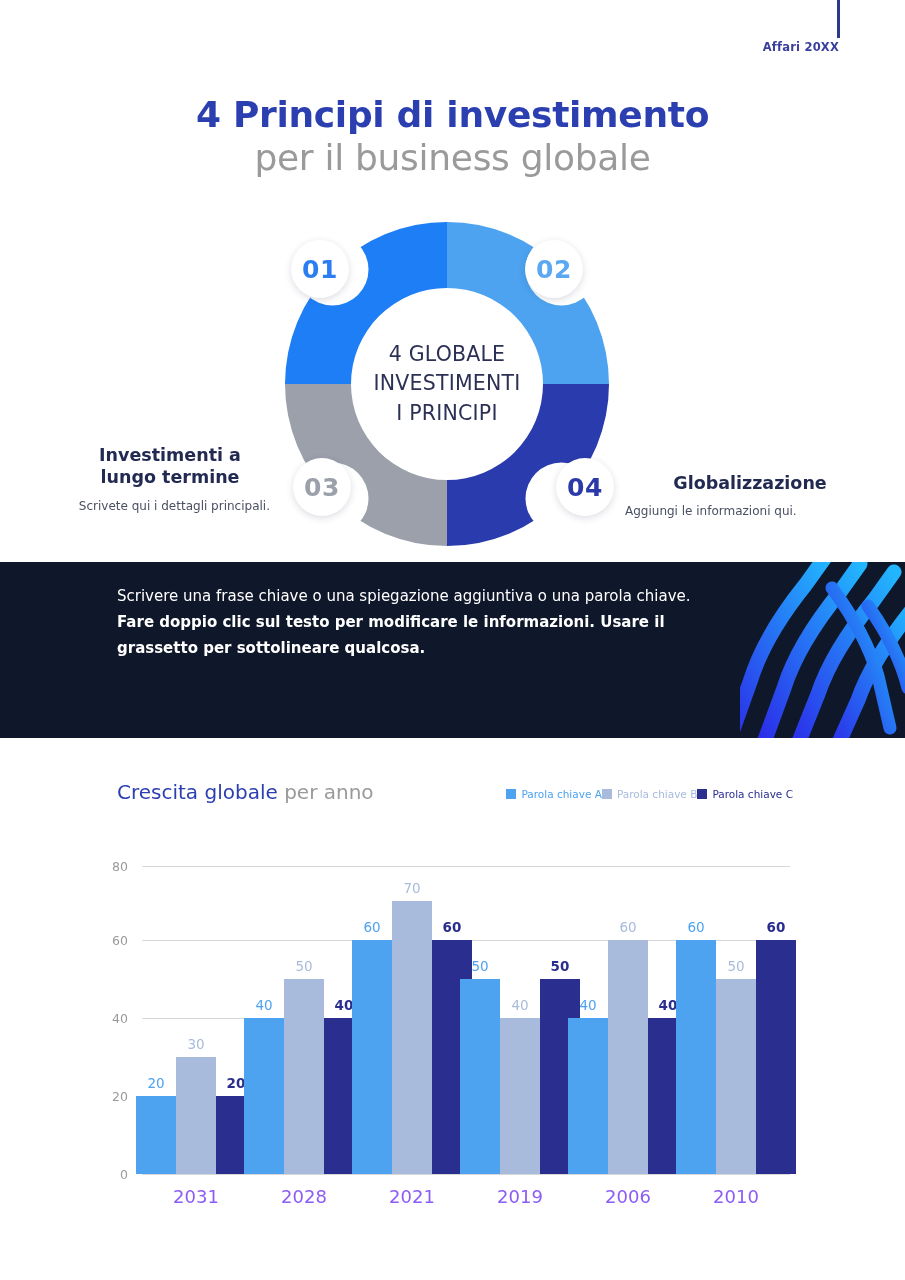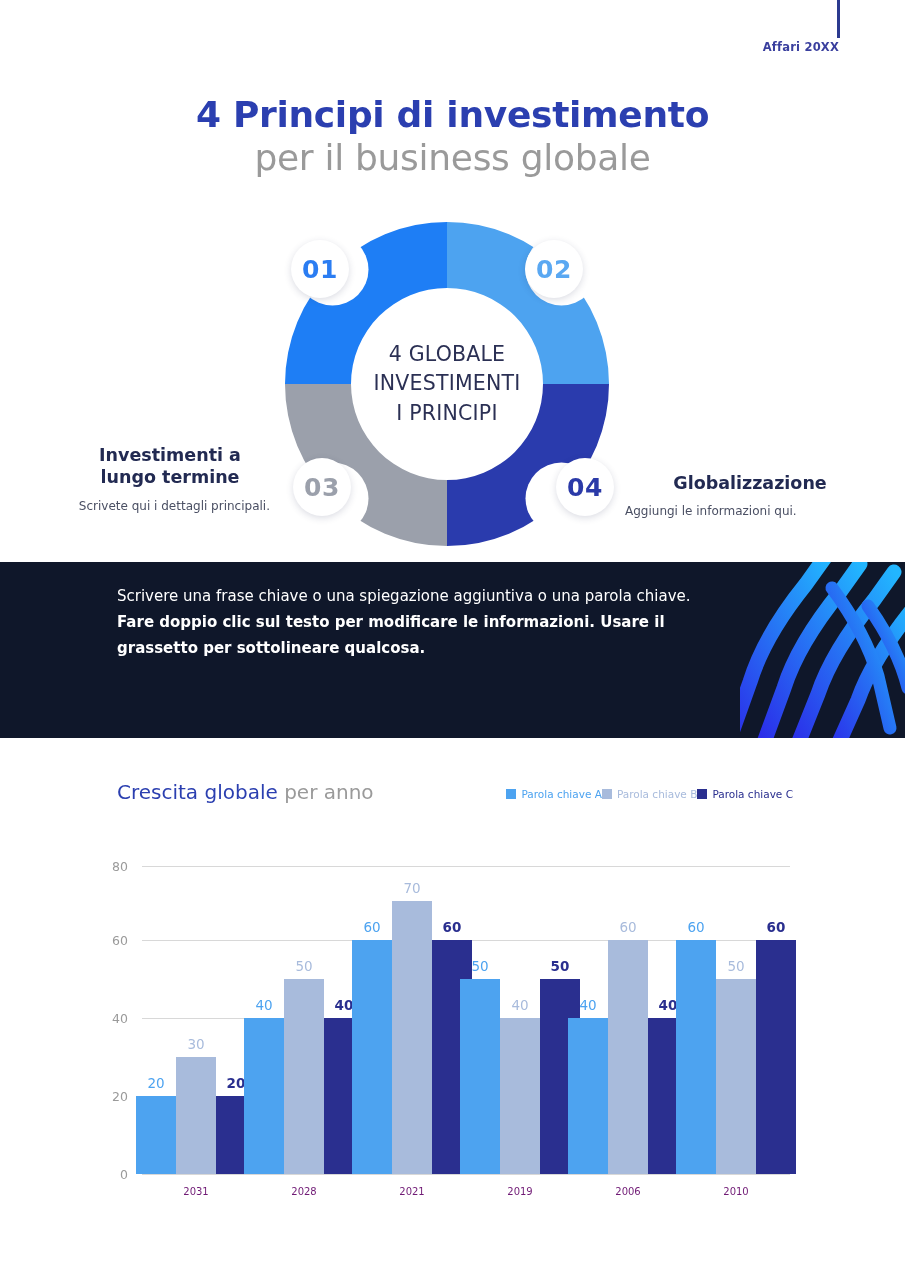--- a/index.html
+++ b/index.html
@@ -257,22 +257,22 @@
   .xlabels {
     position: absolute;
     left: 142px;
     top: 448px;
     width: 648px;
     display: flex;
   }
   .xlabel {
     flex: 1 1 0;
     text-align: center;
-    font-size: 10px;
-    color: #701a75;
+    font-size: 18px;
+    color: #8b5cf6;
   }
 </style>
 </head>
 <body>
 
 <div class="top-accent-line"></div>
 <div class="brand-tag">Affari 20XX</div>
 
 <div class="title-wrap">
   <div class="title-main">4 Principi di investimento</div>

